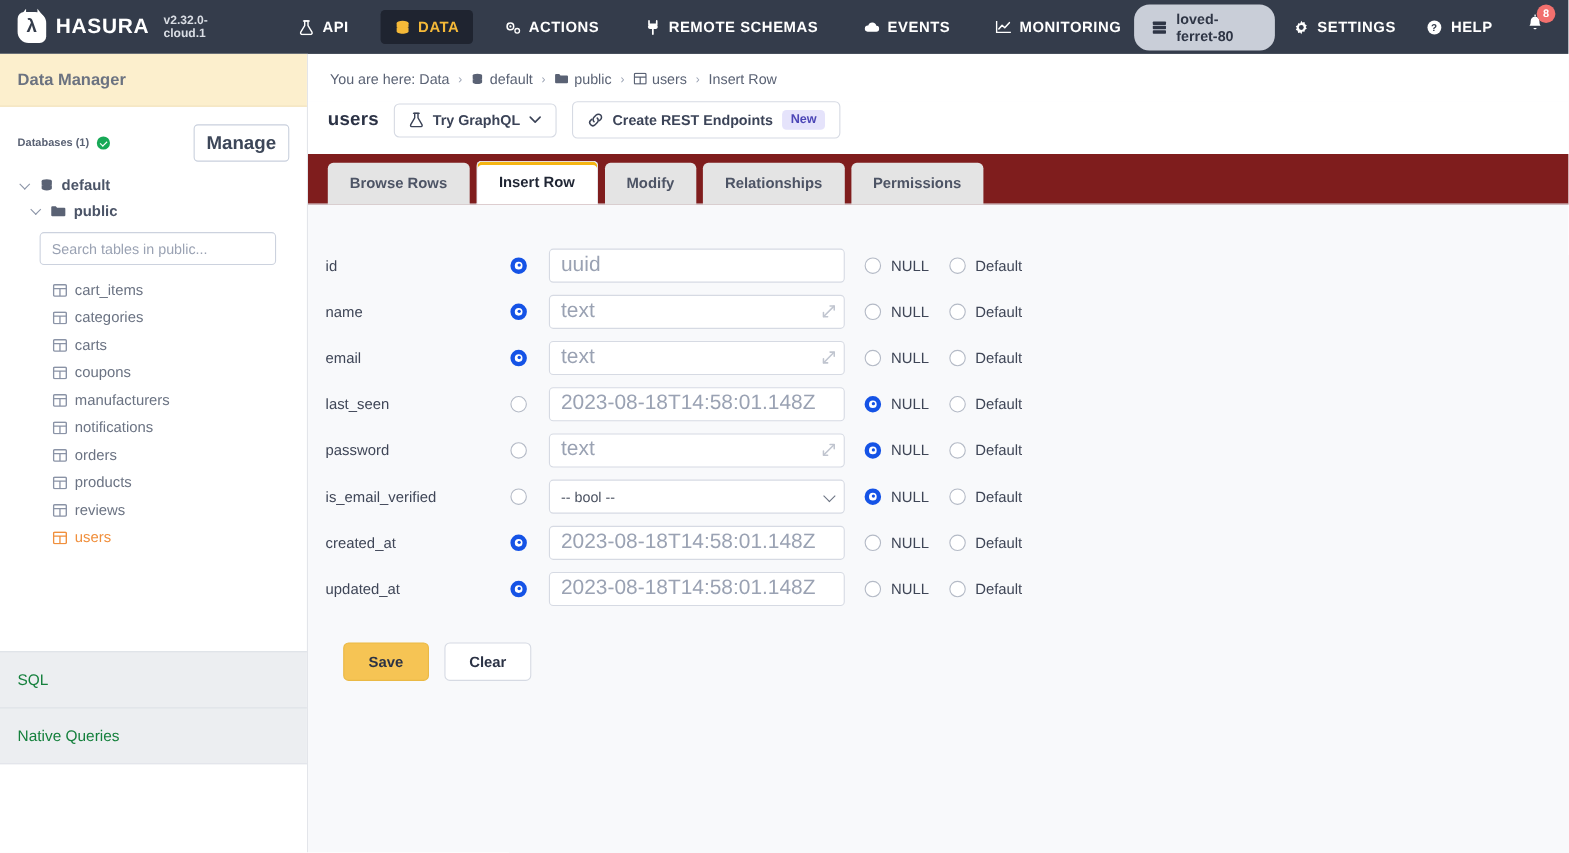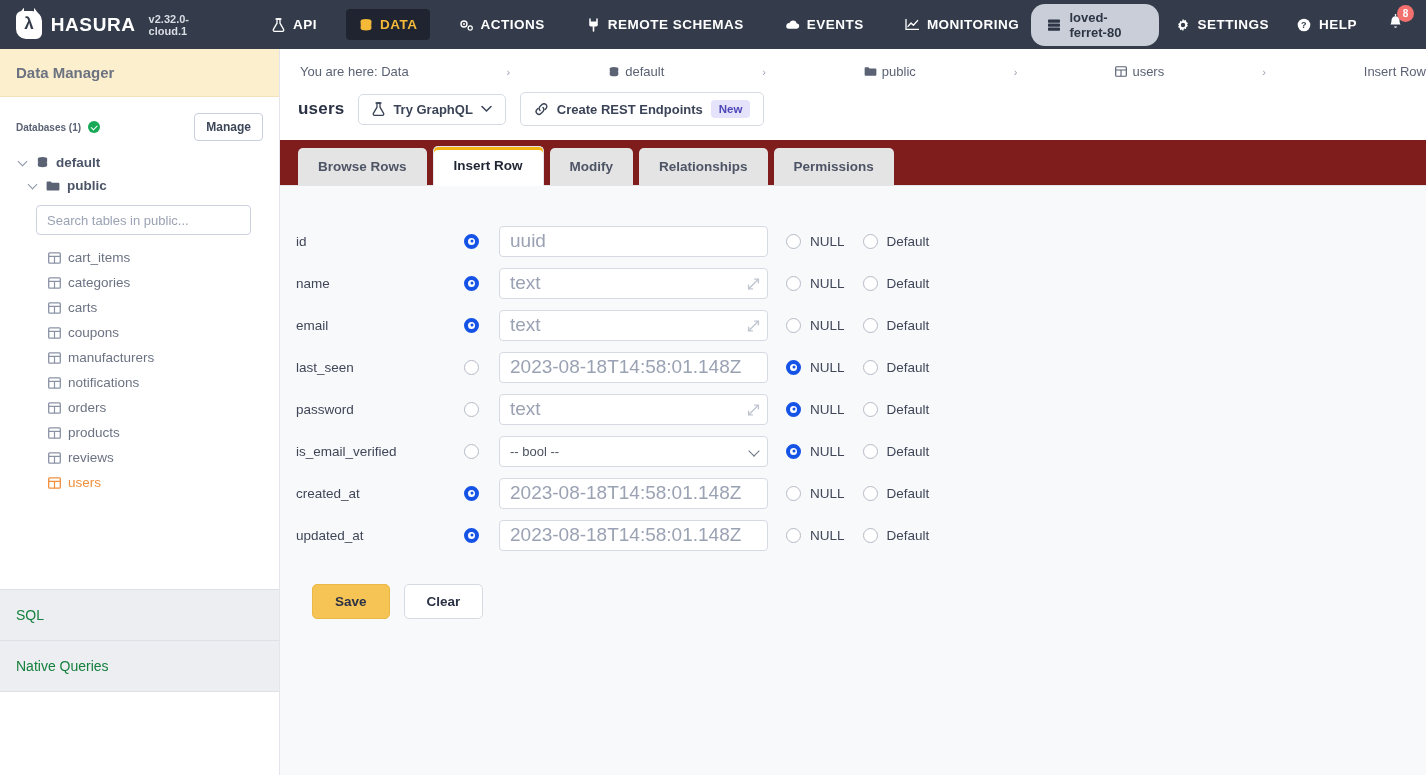--- a/index.html
+++ b/index.html
@@ -100,21 +100,21 @@
   .ok-dot::after {
     content: ""; position: absolute; left: 3px; top: 3.5px;
     width: 5px; height: 2.5px;
     border-left: 1.6px solid #fff; border-bottom: 1.6px solid #fff;
     transform: rotate(-45deg);
   }
   .manage-btn {
     margin-left: auto;
     border: 1px solid #c9d0dd; background: #fff;
     border-radius: 4px; padding: 6px 11px;
-    font-size: 12px; font-weight: 700; color: #3d4759;
+    font-size: 17px; font-weight: 700; color: #3d4759;
     cursor: pointer;
   }
 
   .tree-row {
     display: flex; align-items: center; gap: 7px;
     font-size: 13.5px; font-weight: 700; color: #4b5467;
     cursor: pointer;
   }
   .tree-db { padding: 4px 0 4px 18px; }
   .tree-schema { padding: 4px 0 4px 28px; }
@@ -165,21 +165,20 @@
     background: #f8f9fb;
     display: flex; flex-direction: column;
     min-width: 0;
   }
   .crumb-bar {
     background: #ffffff;
     padding: 15px 0 13px 20px;
     display: flex; align-items: center;
     font-size: 13px; color: #5a6274;
     gap: 6px;
-    justify-content: space-between;
   }
   .crumb { display: inline-flex; align-items: center; gap: 5px; cursor: pointer; }
   .crumb.plain { cursor: default; }
   .crumb-sep { color: #9aa2b3; font-size: 11px; margin: 0 2px; }
 
   .title-bar {
     background: #ffffff;
     display: flex; align-items: center; gap: 14px;
     padding: 0 0 14px 18px;
   }

